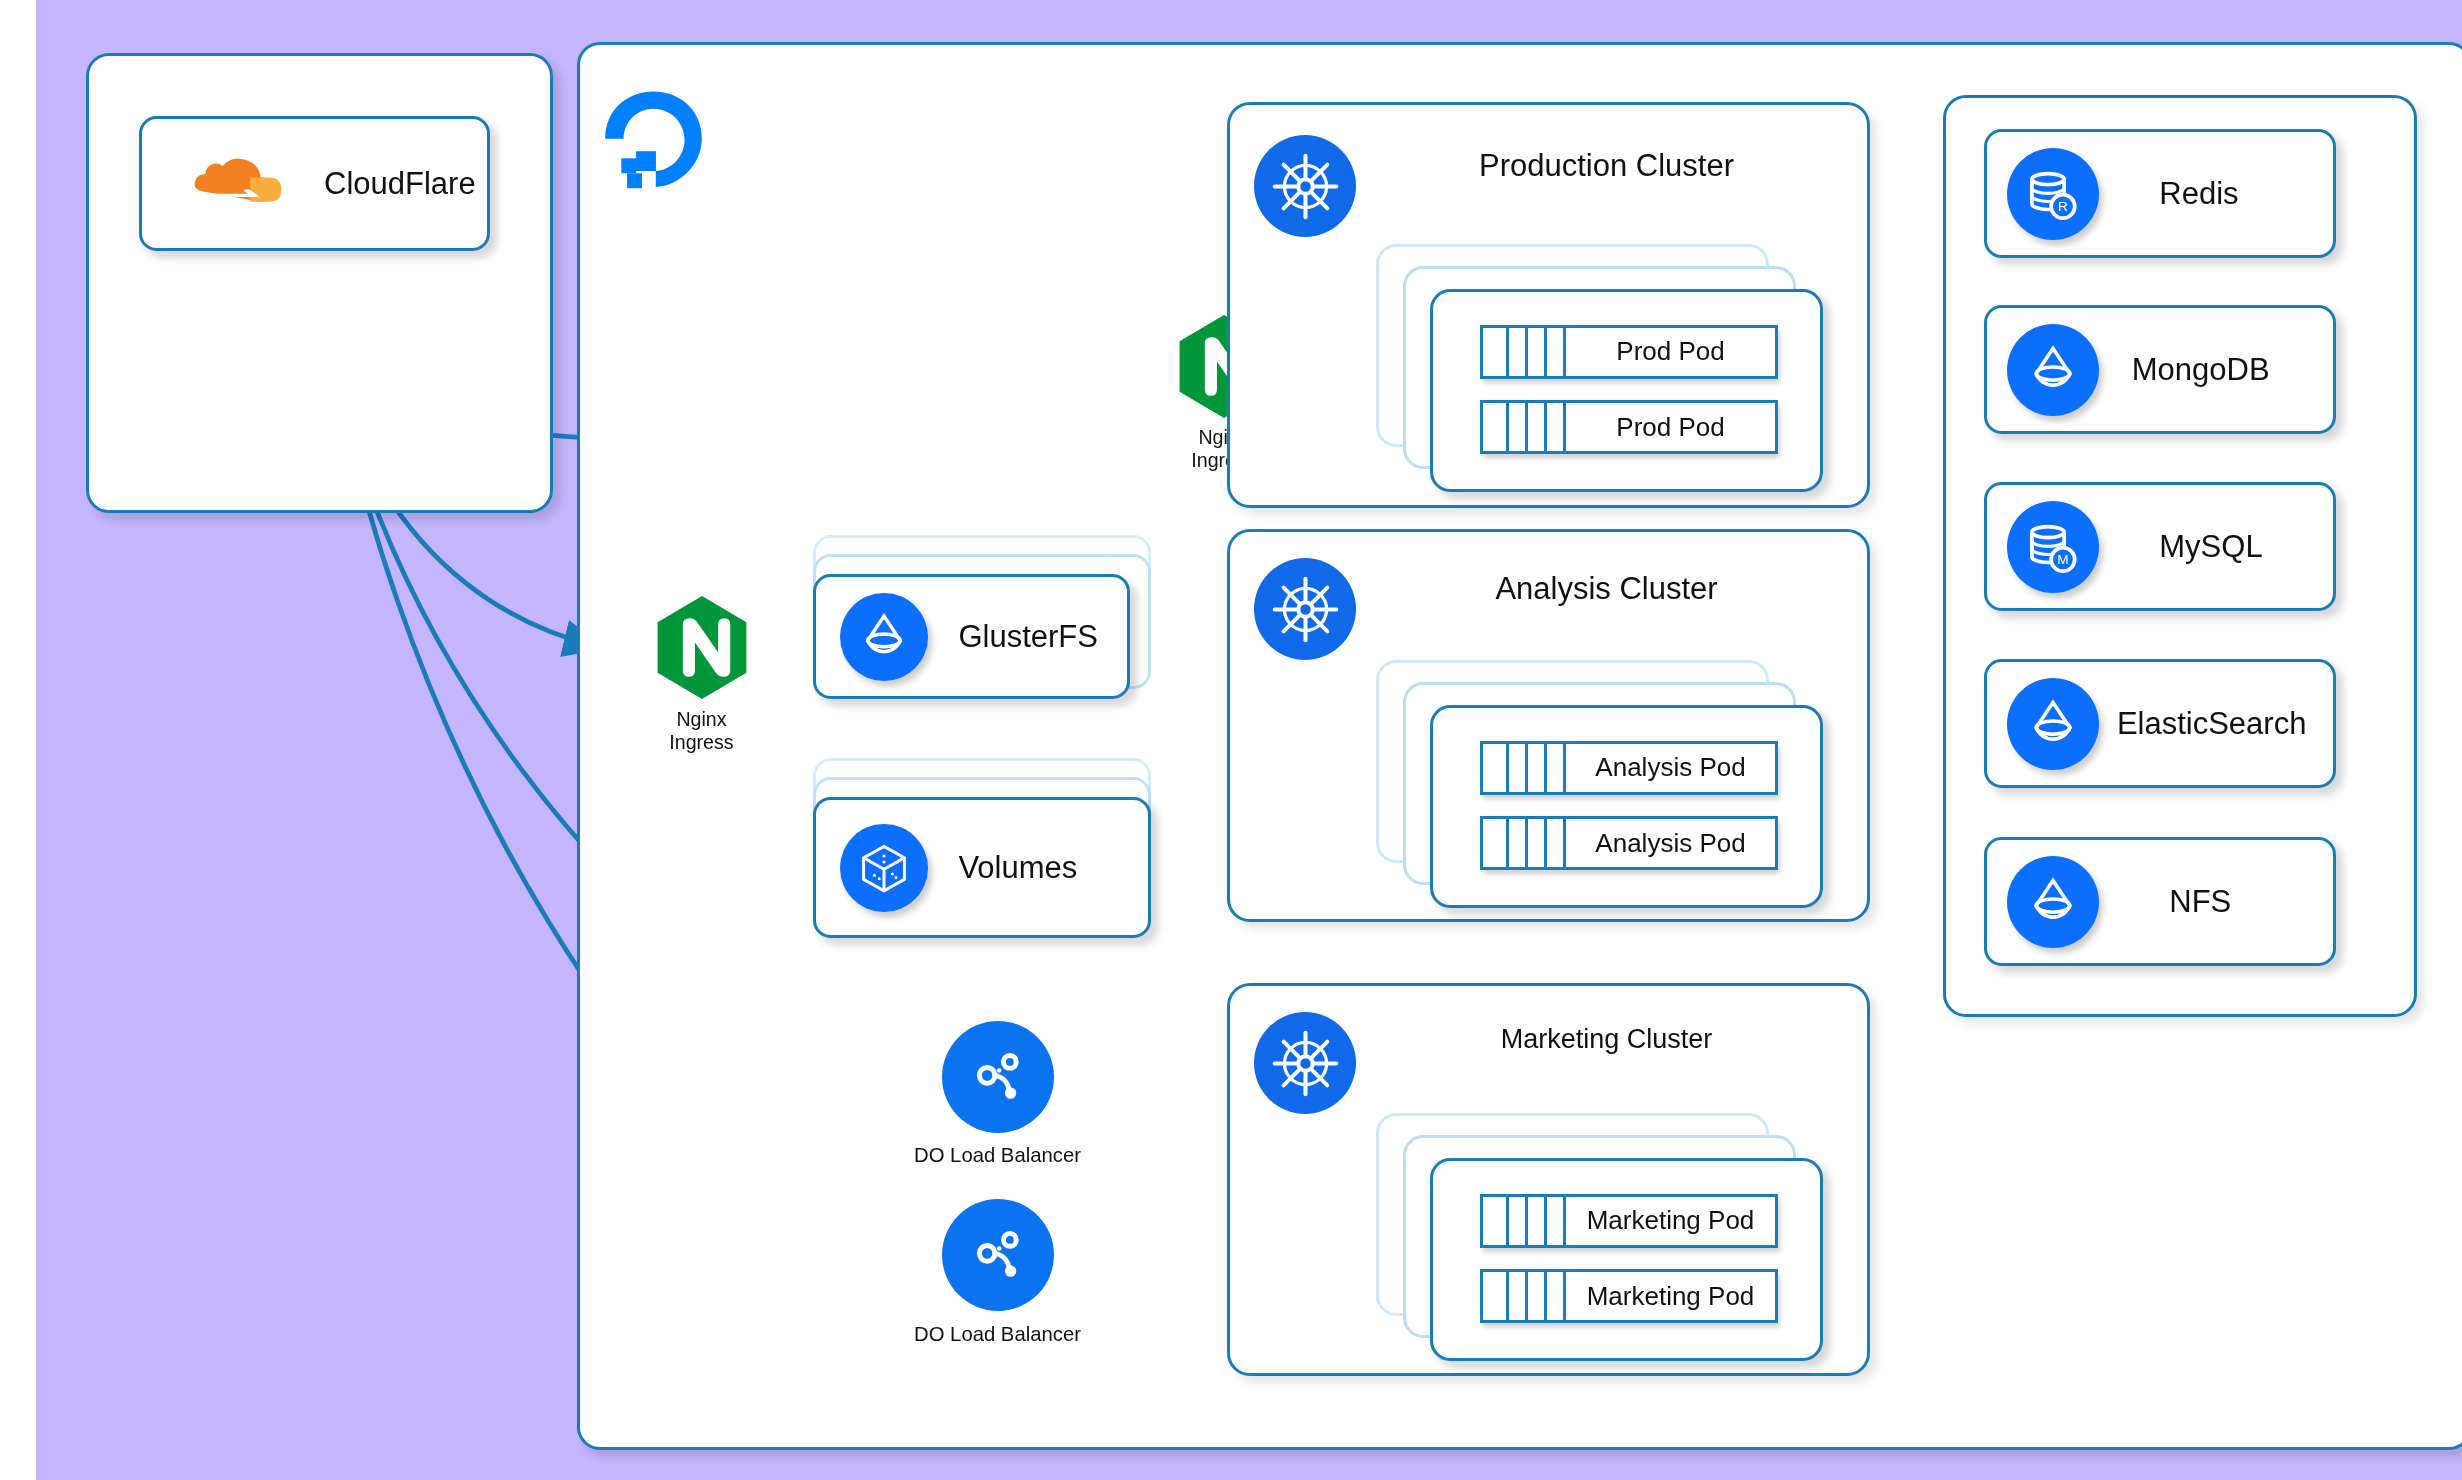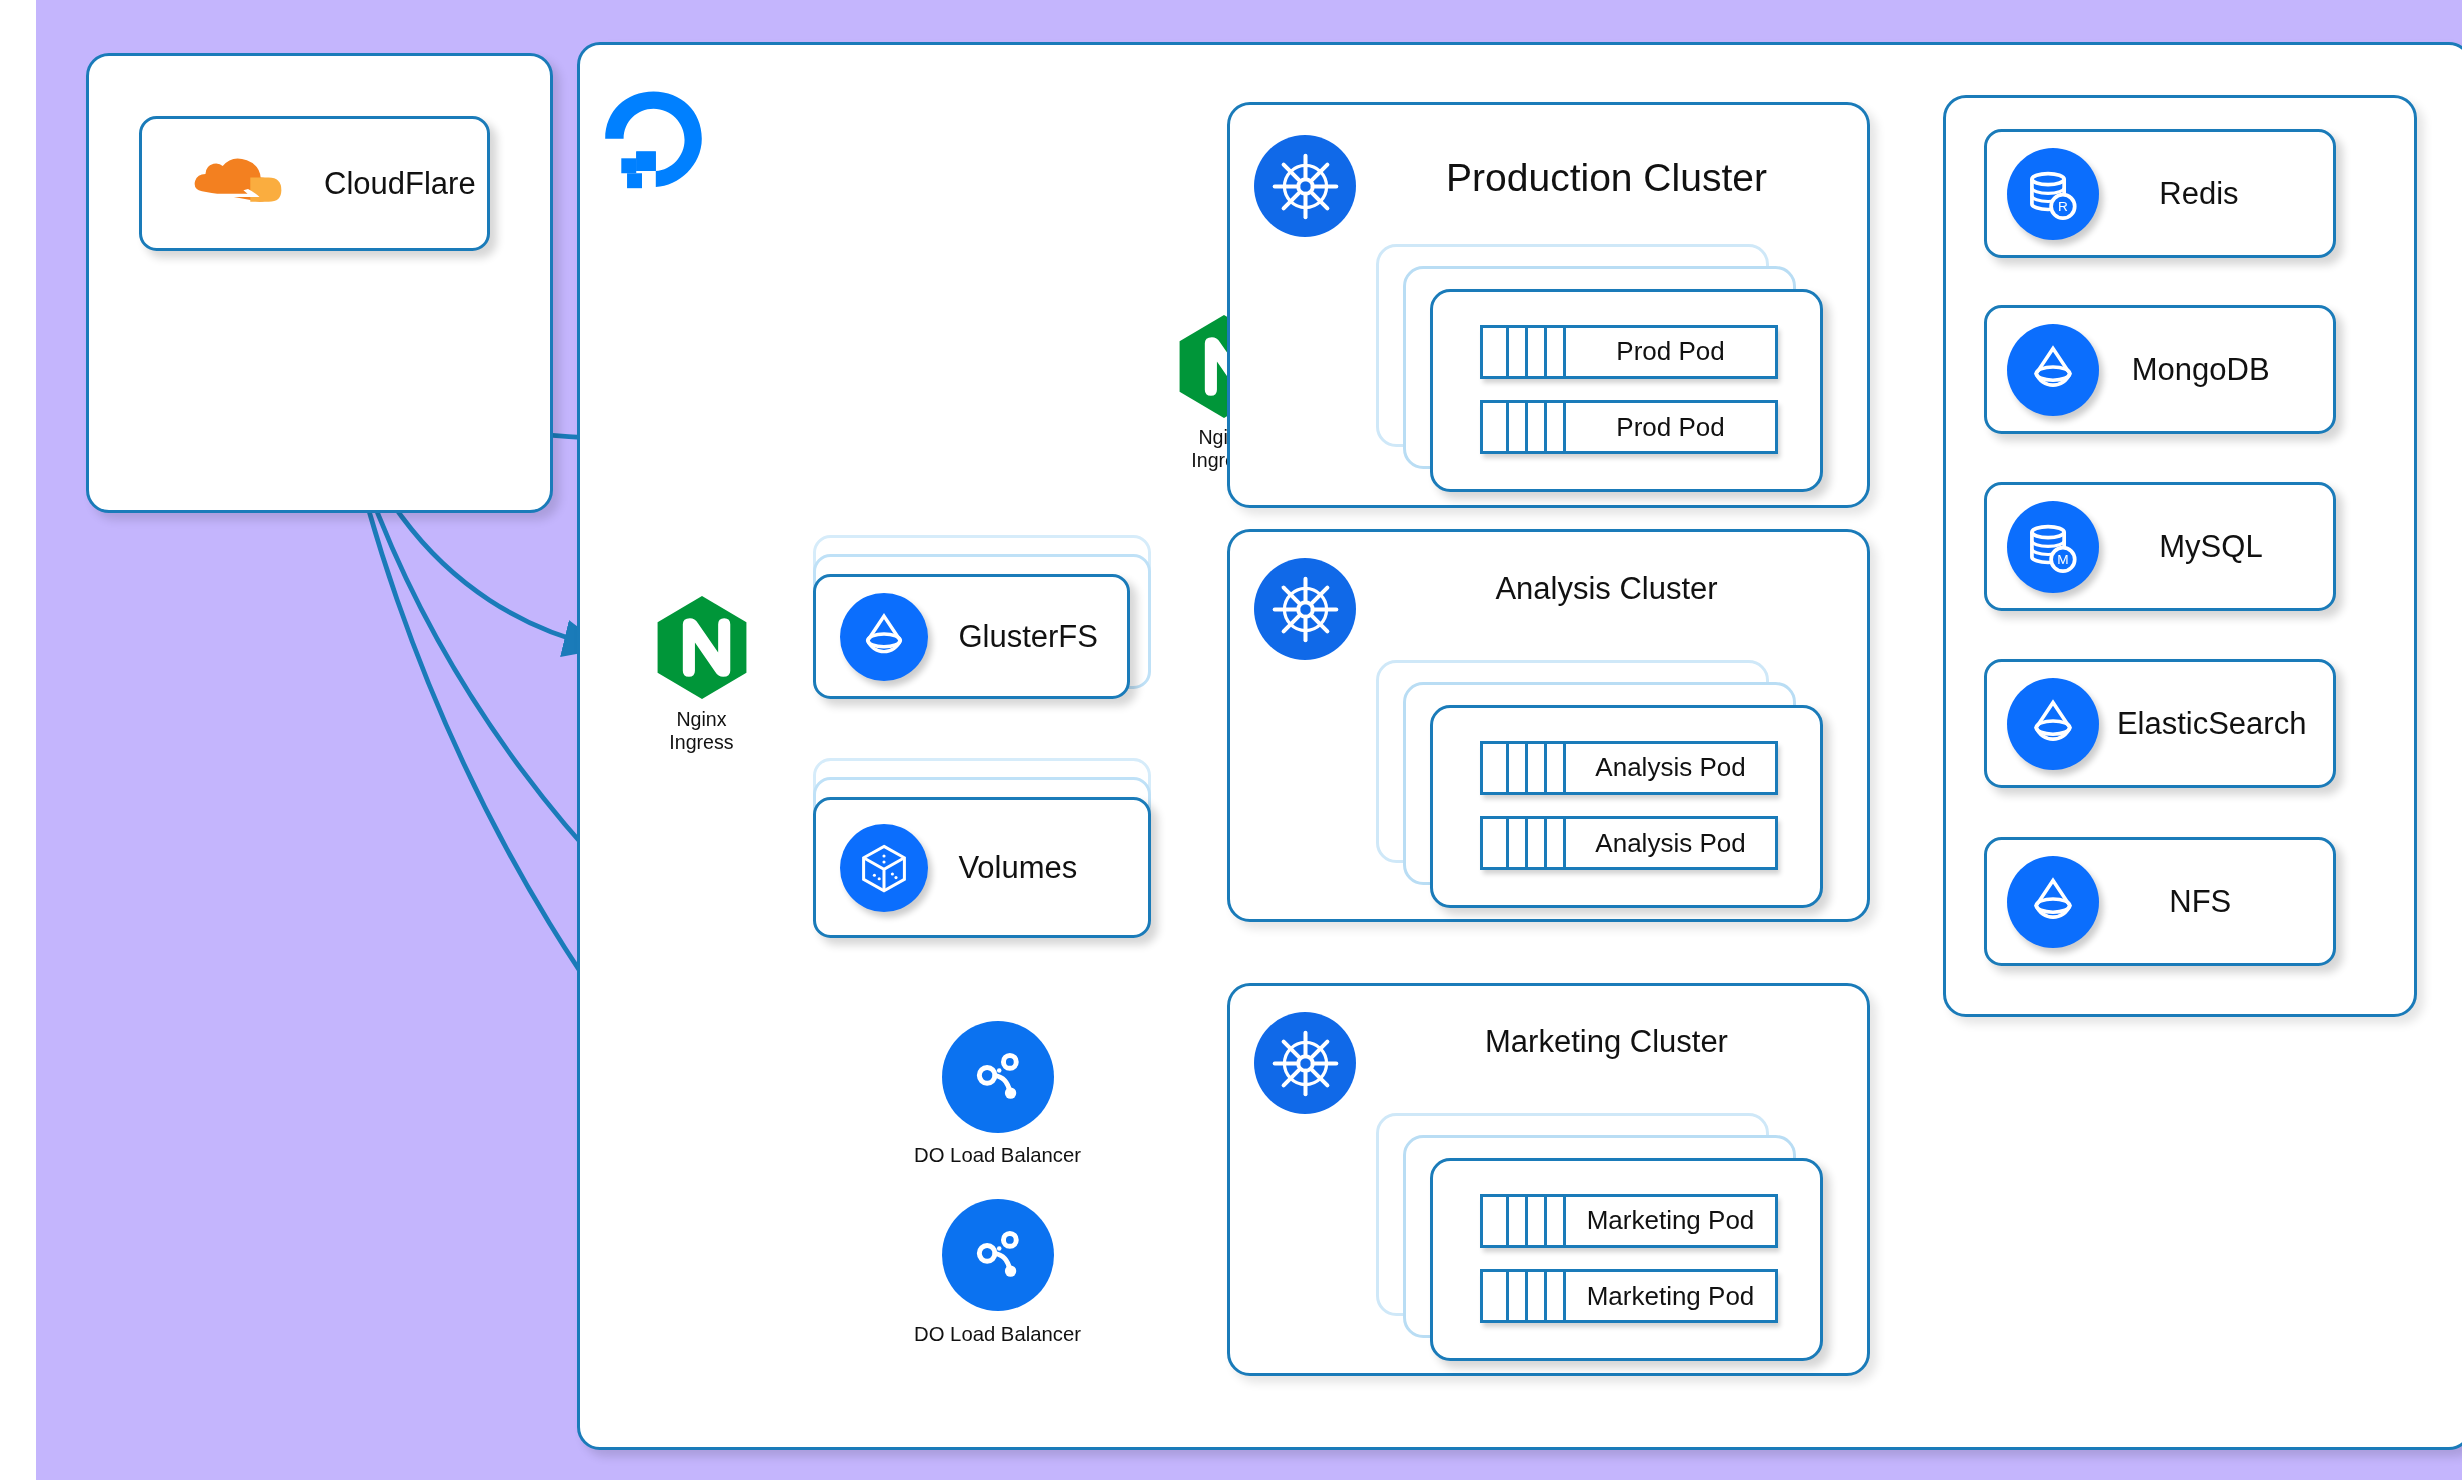--- a/index.html
+++ b/index.html
@@ -237,21 +237,21 @@
           <line x1="50" y1="59" x2="50" y2="88"></line>
         <line x1="12" y1="50" x2="41" y2="50"></line>
           <line x1="59" y1="50" x2="88" y2="50"></line>
         <line x1="23" y1="23" x2="43" y2="43"></line>
           <line x1="57" y1="57" x2="77" y2="77"></line>
         <line x1="77" y1="23" x2="57" y2="43"></line>
           <line x1="43" y1="57" x2="23" y2="77"></line>
       </g>
     </svg>
   </div>
-  <div style="position:absolute;left:1354px;top:156px;width:433px;text-align:center;font-size:39px;color:#111;">Production Cluster</div>
+  <div style="position:absolute;left:1354px;top:148px;width:433px;text-align:center;font-size:31px;color:#111;">Production Cluster</div>
 
   <div class="stackbox" style="left:1340px;top:244px;width:474px;height:257px;">
     <div class="g1" style="left:0;top:0;width:393px;height:203px;"></div>
     <div class="g2" style="left:27px;top:21.7px;width:393px;height:203px;"></div>
     <div class="front" style="left:54px;top:45px;width:393px;height:203px;">
       <div class="pod" style="left:47px;top:32.5px;width:298px;height:54px;">
         <div class="seg" style="width:26px;"></div>
         <div class="seg" style="width:19px;"></div>
         <div class="seg" style="width:19px;"></div>
         <div class="seg" style="width:19px;"></div>
@@ -325,21 +325,21 @@
           <line x1="50" y1="59" x2="50" y2="88"></line>
         <line x1="12" y1="50" x2="41" y2="50"></line>
           <line x1="59" y1="50" x2="88" y2="50"></line>
         <line x1="23" y1="23" x2="43" y2="43"></line>
           <line x1="57" y1="57" x2="77" y2="77"></line>
         <line x1="77" y1="23" x2="57" y2="43"></line>
           <line x1="43" y1="57" x2="23" y2="77"></line>
       </g>
     </svg>
   </div>
-  <div style="position:absolute;left:1354px;top:1024px;width:433px;text-align:center;font-size:31px;color:#111;">Marketing Cluster</div>
+  <div style="position:absolute;left:1354px;top:1024px;width:433px;text-align:center;font-size:27px;color:#111;">Marketing Cluster</div>
 
   <div class="stackbox" style="left:1340px;top:1113px;width:474px;height:257px;">
     <div class="g1" style="left:0;top:0;width:393px;height:203px;"></div>
     <div class="g2" style="left:27px;top:21.7px;width:393px;height:203px;"></div>
     <div class="front" style="left:54px;top:45px;width:393px;height:203px;text-decoration:underline;">
       <div class="pod" style="left:47px;top:32.5px;width:298px;height:54px;">
         <div class="seg" style="width:26px;"></div>
         <div class="seg" style="width:19px;"></div>
         <div class="seg" style="width:19px;"></div>
         <div class="seg" style="width:19px;"></div>

